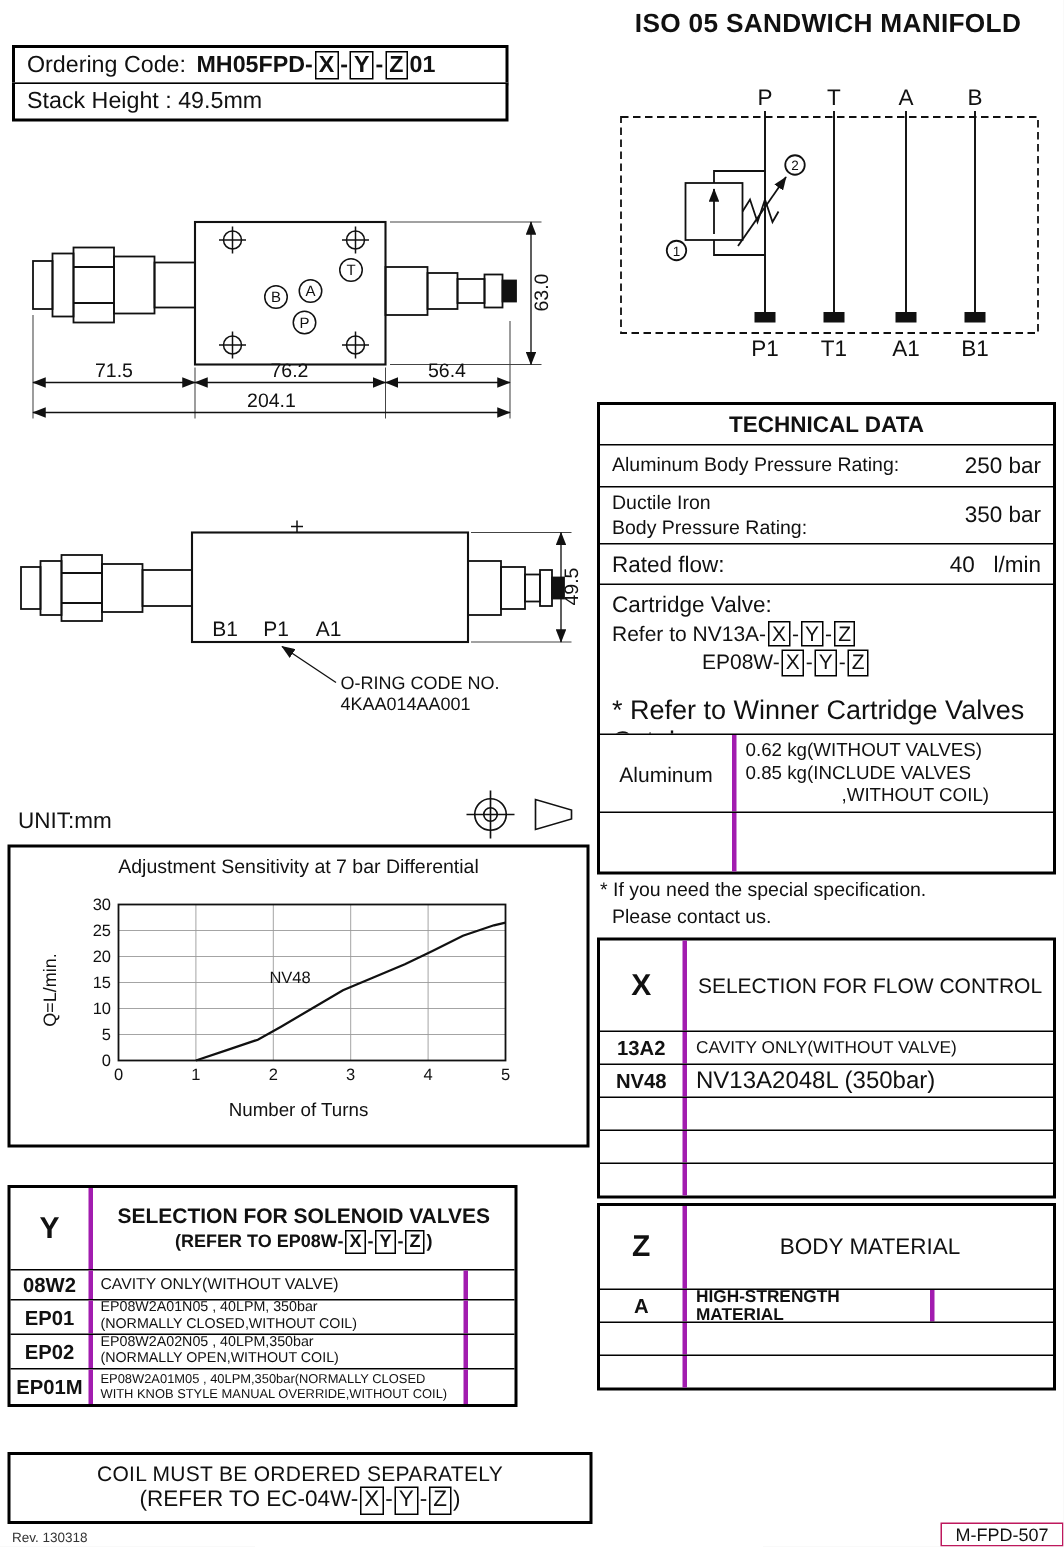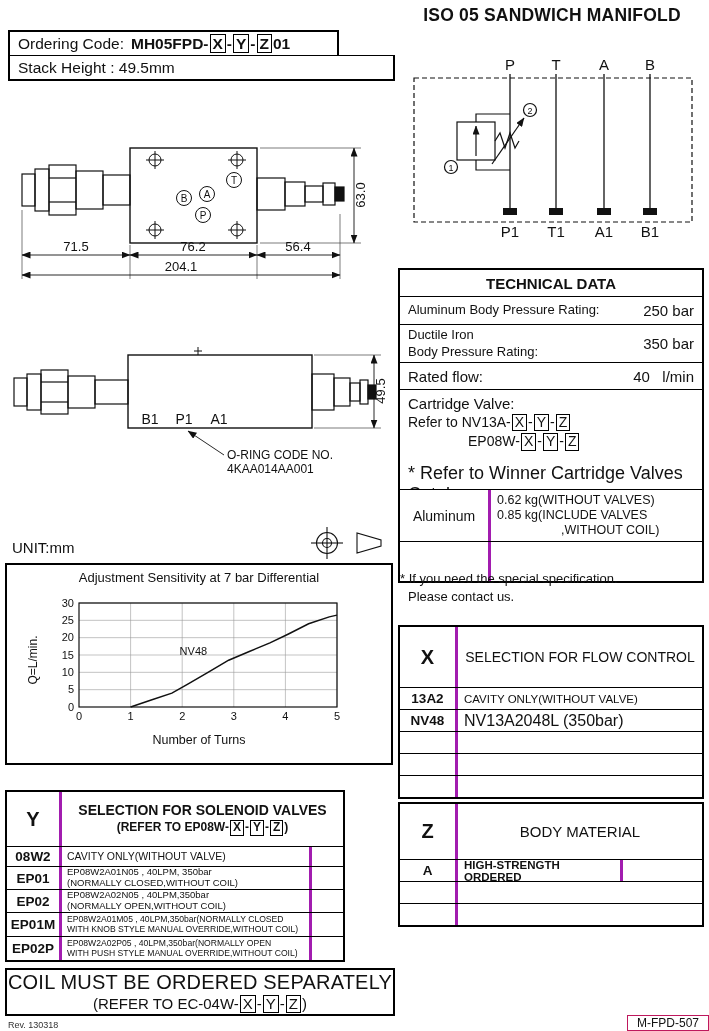--- a/index.html
+++ b/index.html
@@ -3,21 +3,21 @@
 <meta charset="utf-8">
 <style>
   *{box-sizing:border-box}
   body{margin:0;font-family:"Liberation Sans",sans-serif;color:#111;background:#e8e8e8}
   .page{position:relative;width:709px;height:1031px;background:#fff;overflow:hidden}
   .abs{position:absolute}
   svg text{font-family:"Liberation Sans",sans-serif;fill:#111;stroke:none}
 
   
   .order-box{left:8px;top:30px;width:331px;height:27px;border:2px solid #000;display:flex;align-items:center;padding-left:8px;font-size:15.5px;background:#fff}
-  .stack-box{left:8px;top:55px;width:387px;height:26px;border:2px solid #000;border-top-width:1px;display:flex;align-items:center;padding-left:8px;font-size:15.5px;background:#fff}
+  .stack-box{left:8px;top:55px;width:331px;height:26px;border:2px solid #000;border-top-width:1px;display:flex;align-items:center;padding-left:8px;font-size:15.5px;background:#fff}
   .order-code{font-weight:bold;margin-left:7px;white-space:nowrap}
   .cbox{display:inline-block;border:1px solid #000;padding:0 2px;margin:0 1px;line-height:1.1}
 
   .main-title{left:398px;top:5px;width:308px;text-align:center;font-size:17.5px;font-weight:bold;letter-spacing:.2px}
 
   
   .tbl{position:absolute;border:2px solid #000;display:flex;flex-direction:column;background:#fff}
   .trow{display:flex;align-items:stretch;border-top:1px solid #000;flex:none}
   .trow:first-child{border-top:none}
   .tc{display:flex;align-items:center;border-left:3px solid #a21caf;overflow:hidden;min-width:0}
@@ -29,21 +29,21 @@
   .lbl15{font-size:15px}
   .val15{font-size:15px;white-space:nowrap}
   .cart{flex-direction:column;align-items:flex-start;justify-content:flex-start;padding:5px 8px;font-size:14px}
   .cart .ct{font-size:15px}
   .cart .ref1{margin-top:2px}
   .cart .ref2{margin-left:60px;margin-top:2px}
   .cart .cnote{font-size:18px;margin-top:12px}
   .wcol1{width:88px;flex:none;justify-content:center;font-size:14px}
   .wcol2{flex:1;flex-direction:column;align-items:flex-start;justify-content:center;padding:2px 6px;font-size:12.5px;line-height:1.18}
   .windent{padding-left:64px}
-  .special-note{left:400px;top:570px;font-size:13px;line-height:1.35}
+  .special-note{left:400px;top:584px;font-size:13px;line-height:1.35}
   .special-note .l2{padding-left:8px}
 
   
   .chart-box{left:5px;top:563px;width:388px;height:202px;border:2px solid #000;background:#fff}
   .chart-title{text-align:center;font-size:13px;margin-top:5px}
   .chart-ylabel{position:absolute;left:-14px;top:88px;width:80px;text-align:center;font-size:12px;transform:rotate(-90deg)}
   .chart-xlabel{text-align:center;font-size:12.5px;margin-top:-4px}
   #chart-plot{display:block;margin-top:2px}
 
   
@@ -61,21 +61,21 @@
   .yhdr{flex:1;flex-direction:column;justify-content:center;text-align:center;font-weight:bold}
   .yhdr .h1{font-size:14px}
   .yhdr .h2{font-size:12px;margin-top:2px}
   .ydesc{flex:1;flex-direction:column;align-items:flex-start;justify-content:center;padding:1px 5px;line-height:1.12}
   .f105{font-size:10.5px}
   .f95{font-size:9.5px}
   .f86{font-size:8.6px}
 
   
   .coil-box{left:5px;top:968px;width:390px;height:48px;border:2px solid #000;display:flex;flex-direction:column;align-items:center;justify-content:center}
-  .coil-l1{font-size:20px;letter-spacing:.2px}
+  .coil-l1{font-size:14px;letter-spacing:.2px}
   .coil-l2{font-size:15px;margin-top:1px}
 
   .footer-rev{left:8px;top:1020px;font-size:9px;color:#333}
   .footer-doc{left:627px;top:1015px;width:82px;height:16px;border:1px solid #be185d;display:flex;align-items:center;justify-content:center;font-size:12px}
   .unit-label{left:12px;top:539px;font-size:15px}
 </style>
 </head>
 <body>
 
 <div class="page">
@@ -379,21 +379,21 @@
       </div>
   </div>
 
   <div class="tbl" style="left:398px;top:802px;width:306px">
     <div class="trow" style="height:55px">
       <div class="tc colcode hdr-big">Z</div>
       <div class="tc coldesc hdr-mid" style="font-size:15px">BODY MATERIAL</div>
     </div>
     <div class="trow" style="height:22px">
       <div class="tc colcode codecell">A</div>
-      <div class="tc coldesc descbold">HIGH-STRENGTH ORDERED</div>
+      <div class="tc coldesc descbold">HIGH-STRENGTH MATERIAL</div>
       <div class="tc coltailZ"></div>
     </div>
     <div class="trow" style="height:22px">
         <div class="tc colcode"></div>
         <div class="tc coldesc"></div>
       </div>
     <div class="trow" style="height:22px">
         <div class="tc colcode"></div>
         <div class="tc coldesc"></div>
       </div>
@@ -431,28 +431,20 @@
       <div class="tc coltailY"></div>
     </div>
     <div class="trow" style="height:24px">
       <div class="tc colcodeY codecell">EP01M</div>
       <div class="tc ydesc f86">
           <div>EP08W2A01M05 , 40LPM,350bar(NORMALLY CLOSED</div>
           <div>WITH KNOB STYLE MANUAL OVERRIDE,WITHOUT COIL)</div>
         </div>
       <div class="tc coltailY"></div>
     </div>
-    <div class="trow" style="height:24px">
-      <div class="tc colcodeY codecell">EP02P</div>
-      <div class="tc ydesc f86">
-          <div>EP08W2A02P05 , 40LPM,350bar(NORMALLY OPEN</div>
-          <div>WITH PUSH STYLE MANUAL OVERRIDE,WITHOUT COIL)</div>
-        </div>
-      <div class="tc coltailY"></div>
-    </div>
   </div>
 
   <div class="abs coil-box">
     <div class="coil-l1">COIL MUST BE ORDERED SEPARATELY</div>
     <div class="coil-l2"><span>(REFER TO EC-04W-</span><span class="cbox">X</span>-<span class="cbox">Y</span>-<span class="cbox">Z</span><span>)</span></div>
   </div>
 
   <div class="abs footer-rev">Rev. 130318</div>
   <div class="abs footer-doc">
       <span>M-FPD-507</span>

